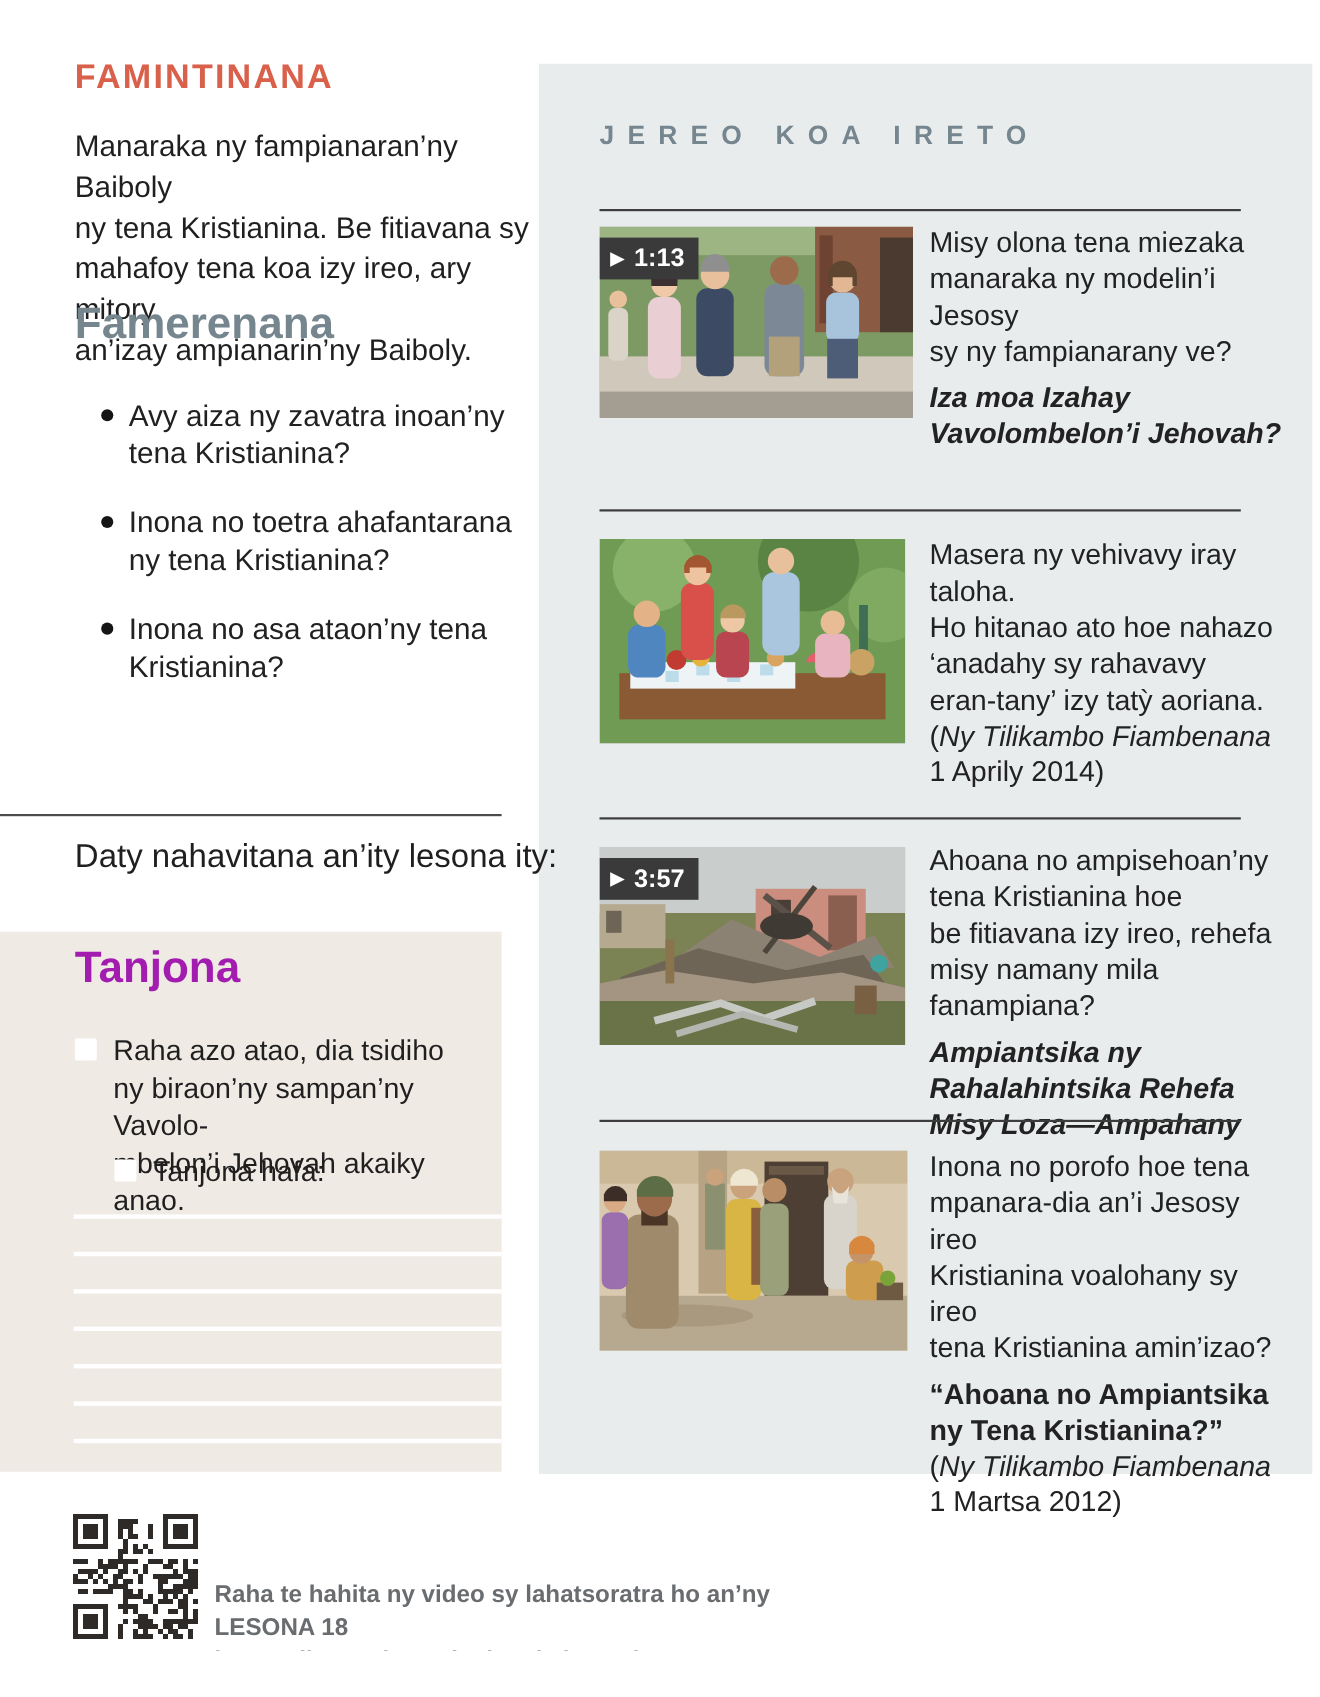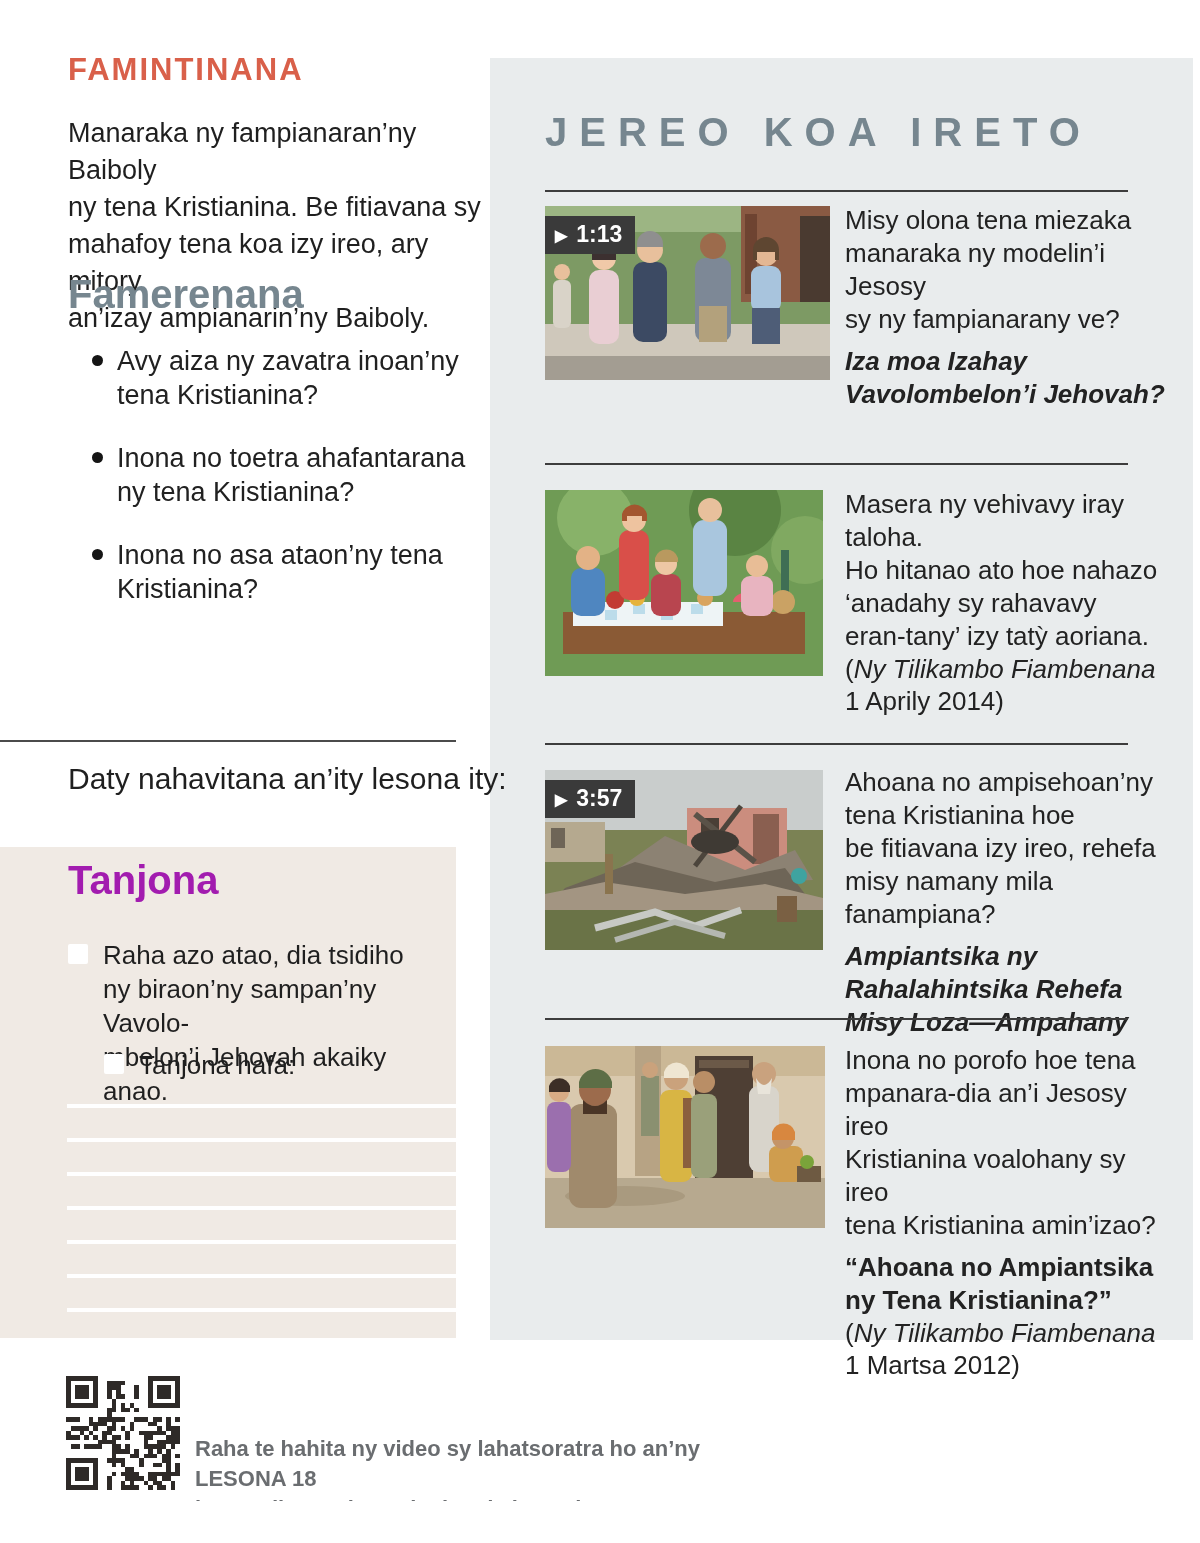--- a/index.html
+++ b/index.html
@@ -10,36 +10,36 @@
 
   
   .gray-panel{left:490px;top:58px;width:703px;height:1282px;background:#e9eced;}
   .beige-panel{left:0;top:847px;width:456px;height:491px;background:#f0eae4;}
 
   
   .summary-title{left:68px;top:52px;font-size:31px;font-weight:bold;letter-spacing:2px;color:#d9604a;}
   .summary-text{left:68px;top:115px;width:430px;font-size:27px;line-height:37px;color:#1f1f1f;}
   .review-title{left:68px;top:272px;font-size:40px;font-weight:bold;color:#76868f;text-align:right;}
   .review-list{left:68px;top:344px;width:410px;list-style:none;margin:0;padding:0;font-size:27px;line-height:34px;}
-  .review-list li{position:relative;padding-left:49px;margin-bottom:29px;}
+  .review-list li{position:relative;padding-left:49px;margin-bottom:29px;margin-top:17px;}
   .review-list li::before{content:"";position:absolute;left:24px;top:11px;width:11px;height:11px;border-radius:50%;background:#151515;}
   .date-rule{left:0;top:740px;width:456px;height:2px;background:#4b4b4b;}
   .date-label{left:68px;top:762px;font-size:30px;color:#1f1f1f;}
 
   
   .goals-title{left:68px;top:858px;font-size:40px;font-weight:bold;color:#a21caf;}
   .goal-row1{left:68px;top:938px;width:360px;}
   .goal-row2{left:68px;top:1048px;width:360px;margin-left:36px;}
   .goal-row{display:flex;}
   .checkbox{flex:0 0 auto;width:20px;height:20px;background:#ffffff;border-radius:2px;margin:6px 15px 0 0;}
   .goal-text{font-size:26px;line-height:34px;color:#1f1f1f;}
   .write-line{left:67px;width:389px;height:4px;background:#ffffff;}
 
   
-  .see-title{left:545px;top:110px;font-size:40px;font-weight:bold;letter-spacing:12px;color:#76868f;}
+  .see-title{left:545px;top:110px;font-size:24px;font-weight:bold;letter-spacing:12px;color:#76868f;}
   .sep{left:545px;width:583px;height:2px;background:#3d3d3d;}
   .thumb{left:545px;width:285px;overflow:hidden;background:#cccccc;}
   .thumb svg{display:block;width:100%;height:100%;}
   .badge{position:absolute;top:10px;left:0;display:inline-flex;align-items:center;gap:9px;
          background:#3a3a3a;color:#ffffff;font-size:23px;font-weight:bold;padding:5px 13px 6px 10px;}
   .badge .play{font-size:16px;line-height:1;transform:translateY(1px);}
   .itext{left:845px;width:322px;font-size:26px;color:#222222;}
   .idesc{line-height:33px;}
   .ititle{margin-top:9px;line-height:33px;font-weight:bold;}
   .ititle.video{font-style:italic;}

